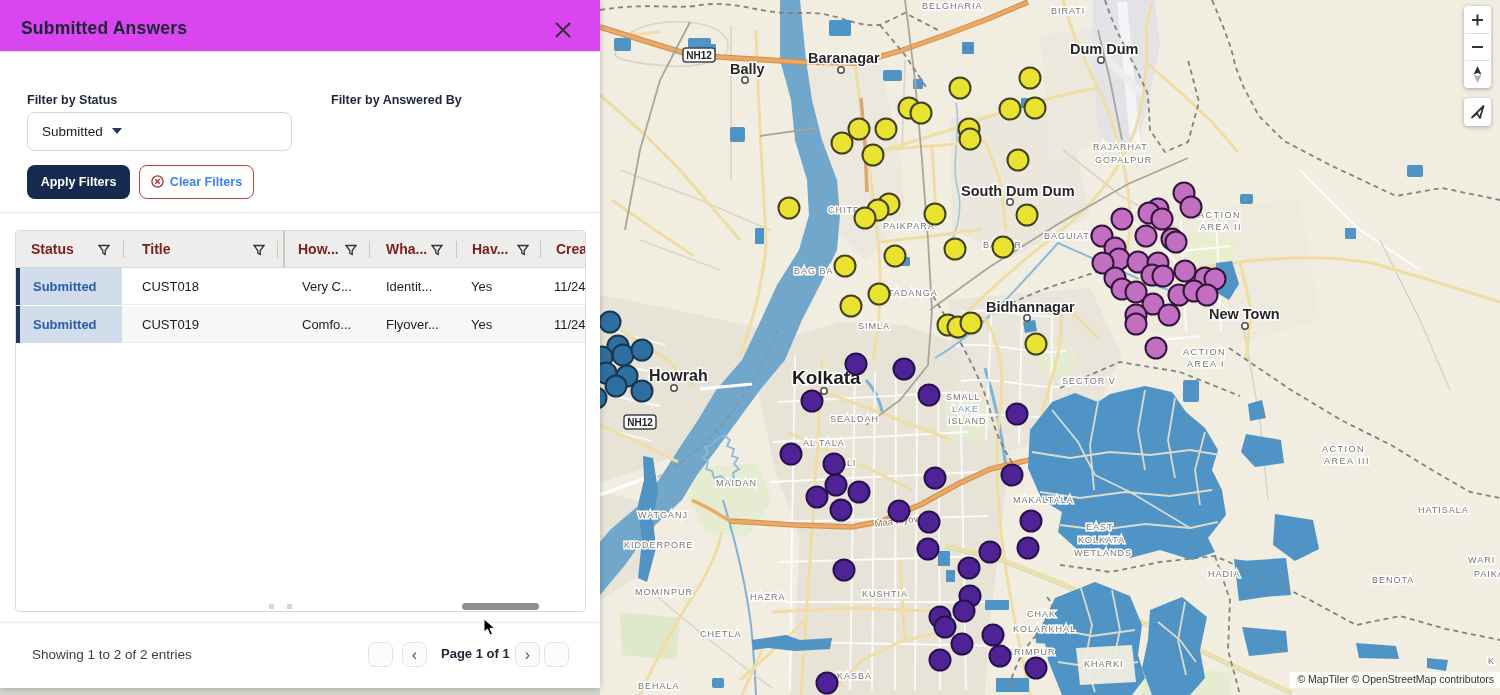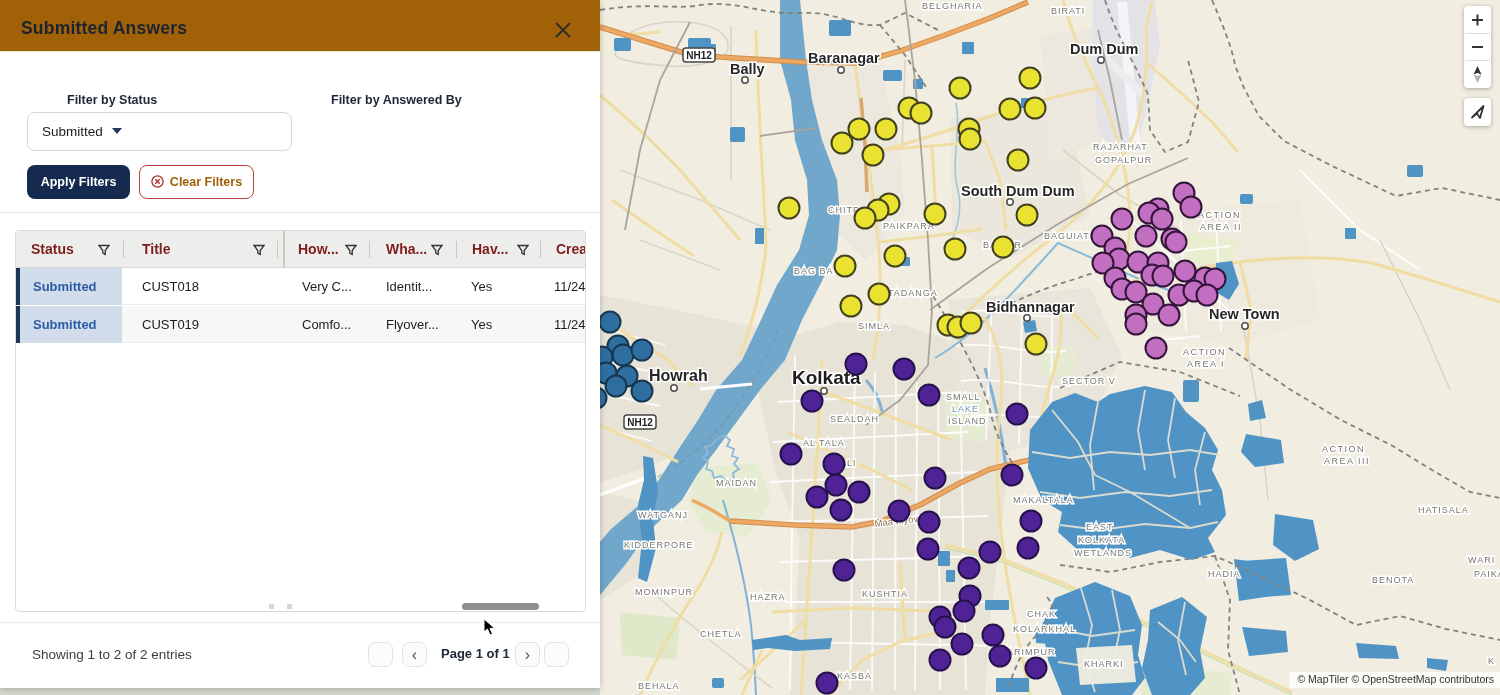--- a/index.html
+++ b/index.html
@@ -1,27 +1,27 @@
 <!DOCTYPE html>
 <html><head>
 <meta charset="utf-8">
 <style>
 * { margin:0; padding:0; box-sizing:border-box; }
 html,body { width:1500px; height:695px; overflow:hidden; font-family:"Liberation Sans", sans-serif; }
 #stage { position:relative; width:1500px; height:695px; background:#f1ede0; }
 #map { position:absolute; left:0; top:0; width:1500px; height:695px; }
 #panel { position:absolute; left:0; top:0; width:600px; height:688px; background:#fff; box-shadow:0 0 6px rgba(0,0,0,.25); }
-#phead { position:absolute; left:0; top:0; width:600px; height:52px; background:#a16207; border-bottom:1px solid #e3e3e0; }
+#phead { position:absolute; left:0; top:0; width:600px; height:52px; background:#d946ef; border-bottom:1px solid #e3e3e0; }
 #phead h1 { position:absolute; left:21px; top:18px; font-size:17.5px; font-weight:bold; color:#1c2433; letter-spacing:.2px;}
 #pclose { position:absolute; right:28px; top:21px; width:18px; height:18px; }
 .flabel { position:absolute; font-size:12.5px; font-weight:bold; color:#1d2736; }
 .fselect { position:absolute; top:112px; width:265px; height:39px; border:1px solid #d7d7d3; border-radius:8px; background:#fff; font-size:13.5px; color:#1c1c1c; line-height:37px; padding-left:14px; }
 .caret { display:inline-block; width:0; height:0; border-left:5px solid transparent; border-right:5px solid transparent; border-top:6px solid #23365c; margin-left:9px; vertical-align:middle; margin-top:-2px;}
 #applybtn { position:absolute; left:27px; top:165px; width:103px; height:34px; background:#16294e; border-radius:8px; color:#fff; font-size:12.5px; font-weight:bold; text-align:center; line-height:34px; }
-#clearbtn { position:absolute; left:139px; top:165px; width:115px; height:34px; background:#fff; border:1px solid #b8403e; border-radius:8px; color:#a16207; font-size:12.5px; font-weight:bold; text-align:center; line-height:32px; }
+#clearbtn { position:absolute; left:139px; top:165px; width:115px; height:34px; background:#fff; border:1px solid #b8403e; border-radius:8px; color:#3b82f6; font-size:12.5px; font-weight:bold; text-align:center; line-height:32px; }
 #divider1 { position:absolute; left:0px; top:212px; width:600px; height:1px; background:#eaeae7; }
 #tablewrap { position:absolute; left:15px; top:230px; width:571px; height:382px; border:1px solid #d9d9d5; border-radius:4px; background:#fff; overflow:hidden; }
 #thead { position:absolute; left:0; top:0; width:571px; height:37px; background:#ededeb; border-bottom:1px solid #d9d9d5; }
 .th { position:absolute; top:0; height:37px; font-size:14px; font-weight:bold; color:#7f1d1d; line-height:37px; }
 .colsep { position:absolute; top:10px; width:1px; height:17px; background:#c9c9c4; }
 .funnel { position:absolute; top:13px; }
 .row { position:absolute; left:0; width:571px; height:37px; }
 .cell { position:absolute; top:0; height:37px; font-size:13px; color:#1d1d1d; line-height:37px; }
 .statuschip { position:absolute; left:0; top:0; width:106px; height:37px; background:#d2ddec; border-left:4px solid #1d3557; }
 .statuschip span { position:absolute; left:13px; top:0; font-size:13px; font-weight:bold; color:#2d5ba6; line-height:37px; }
@@ -476,21 +476,21 @@
 <div id="attrib">© MapTiler © OpenStreetMap contributors</div>
 </div>
 
 <div id="panel">
 <div id="phead">
 <h1>Submitted Answers</h1>
 <svg id="pclose" viewBox="0 0 18 18">
           <path d="M2,2 L16,16 M16,2 L2,16" stroke="#2e2e2e" stroke-width="1.8"></path>
         </svg>
 </div>
-<div class="flabel" style="left:27px; top:93px;margin-left:40px;">Filter by Status</div>
+<div class="flabel" style="left:27px; top:93px;">Filter by Status</div>
 <div class="flabel" style="left:307px; top:93px;padding-left:24px;">Filter by Answered By</div>
 <div class="fselect" style="left:27px;">Submitted<span class="caret"></span></div>
 <div id="applybtn">Apply Filters</div>
 <div id="clearbtn"><svg width="13" height="13" viewBox="0 0 14 14" style="vertical-align:-2px; margin-right:6px;">
           <circle cx="7" cy="7" r="6" fill="none" stroke="#a92f2c" stroke-width="1.4"></circle>
           <path d="M4.6,4.6 L9.4,9.4 M9.4,4.6 L4.6,9.4" stroke="#a92f2c" stroke-width="1.4"></path>
         </svg>Clear Filters</div>
 <div id="divider1"></div>
 <div id="tablewrap">
 <div id="thead">

